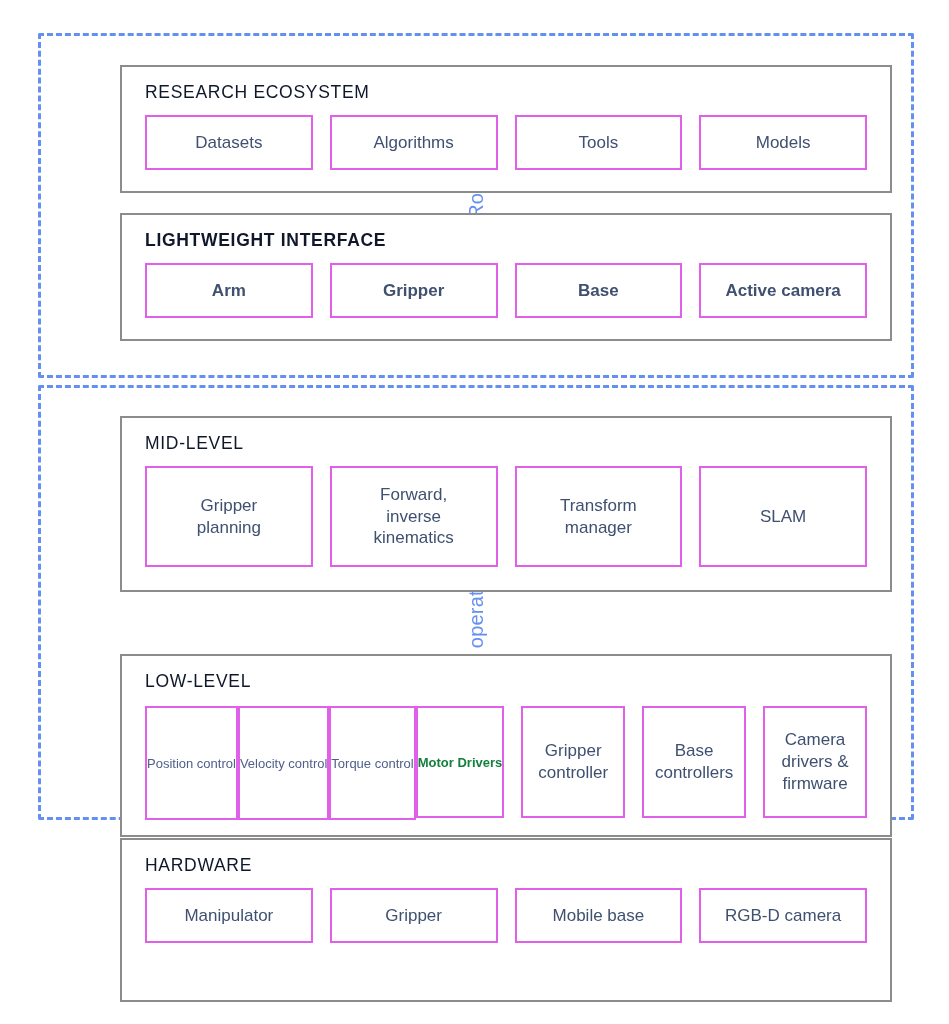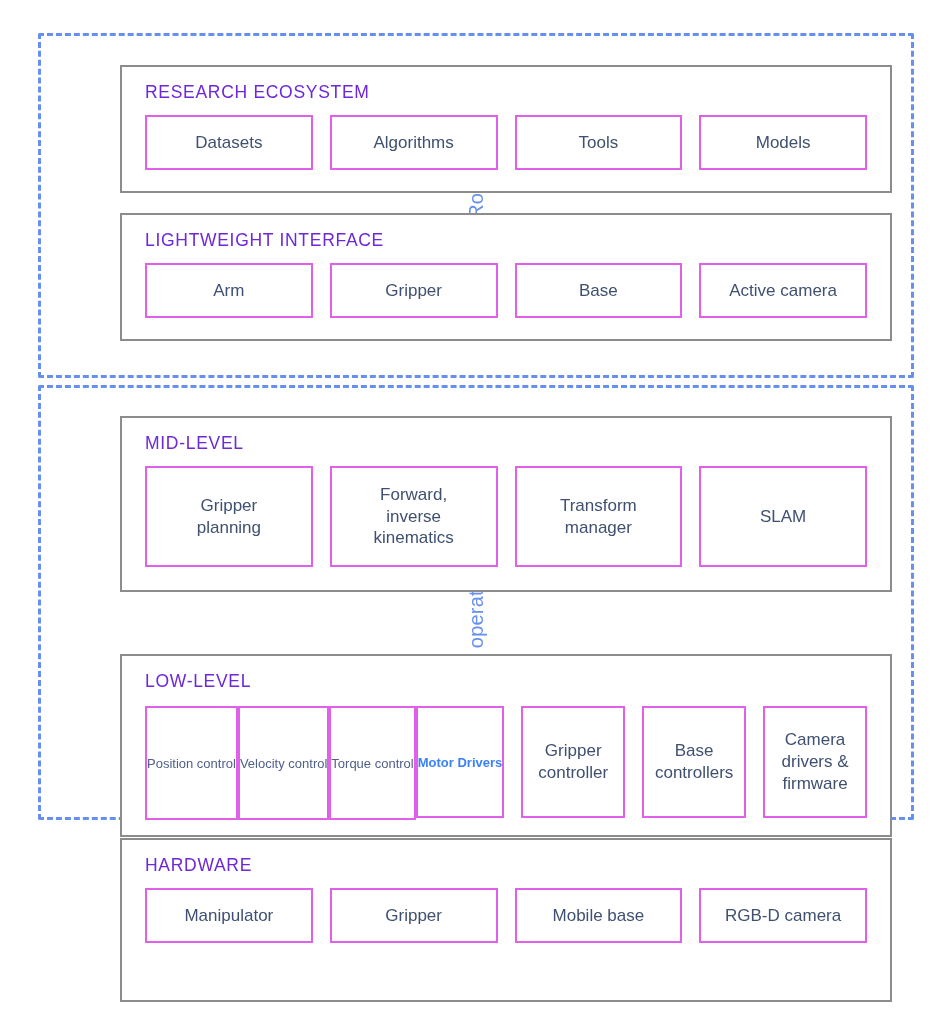--- a/index.html
+++ b/index.html
@@ -58,30 +58,30 @@
   }
 
   
   .panel {
     position: absolute;
     border: 2px solid #8c8c8c;
     box-sizing: border-box;
     background: #ffffff;
   }
   #panel-research  { left: 120px; top: 65px;  width: 772px; height: 128px; }
-  #panel-interface { left: 120px; top: 213px; width: 772px; height: 128px; }
+  #panel-interface { left: 120px; top: 213px; width: 772px; height: 128px; font-weight: bold; }
   #panel-mid       { left: 120px; top: 416px; width: 772px; height: 176px; }
   #panel-low       { left: 120px; top: 612px; width: 772px; height: 183px; margin-top: 42px; }
   #panel-hardware  { left: 120px; top: 838px; width: 772px; height: 164px; }
 
   .panel-title {
     position: absolute;
     left: 23px;
     top: 15px;
-    color: #6d28d9;
+    color: #0f172a;
     font-size: 17.5px;
     letter-spacing: 0.7px;
     white-space: nowrap;
   }
 
   
   .box-row {
     position: absolute;
     left: 23px;
     right: 23px;
@@ -123,21 +123,21 @@
     background: #ffffff;
     display: flex;
     align-items: center;
     justify-content: center;
     color: #50608a;
     font-size: 13px;
     white-space: nowrap;
     margin-bottom: -2px;
   }
   .stack .mini:last-child { margin-bottom: 0; }
-  .stack .mini.bold { color: #3b82f6; font-weight: bold; }
+  .stack .mini.bold { color: #15803d; font-weight: bold; }
 </style>
 </head>
 <body>
 
 <div class="diagram">
 
   <div class="group" id="group-pyrobot">
     <div class="group-label">PyRobot</div>
   </div>
 

